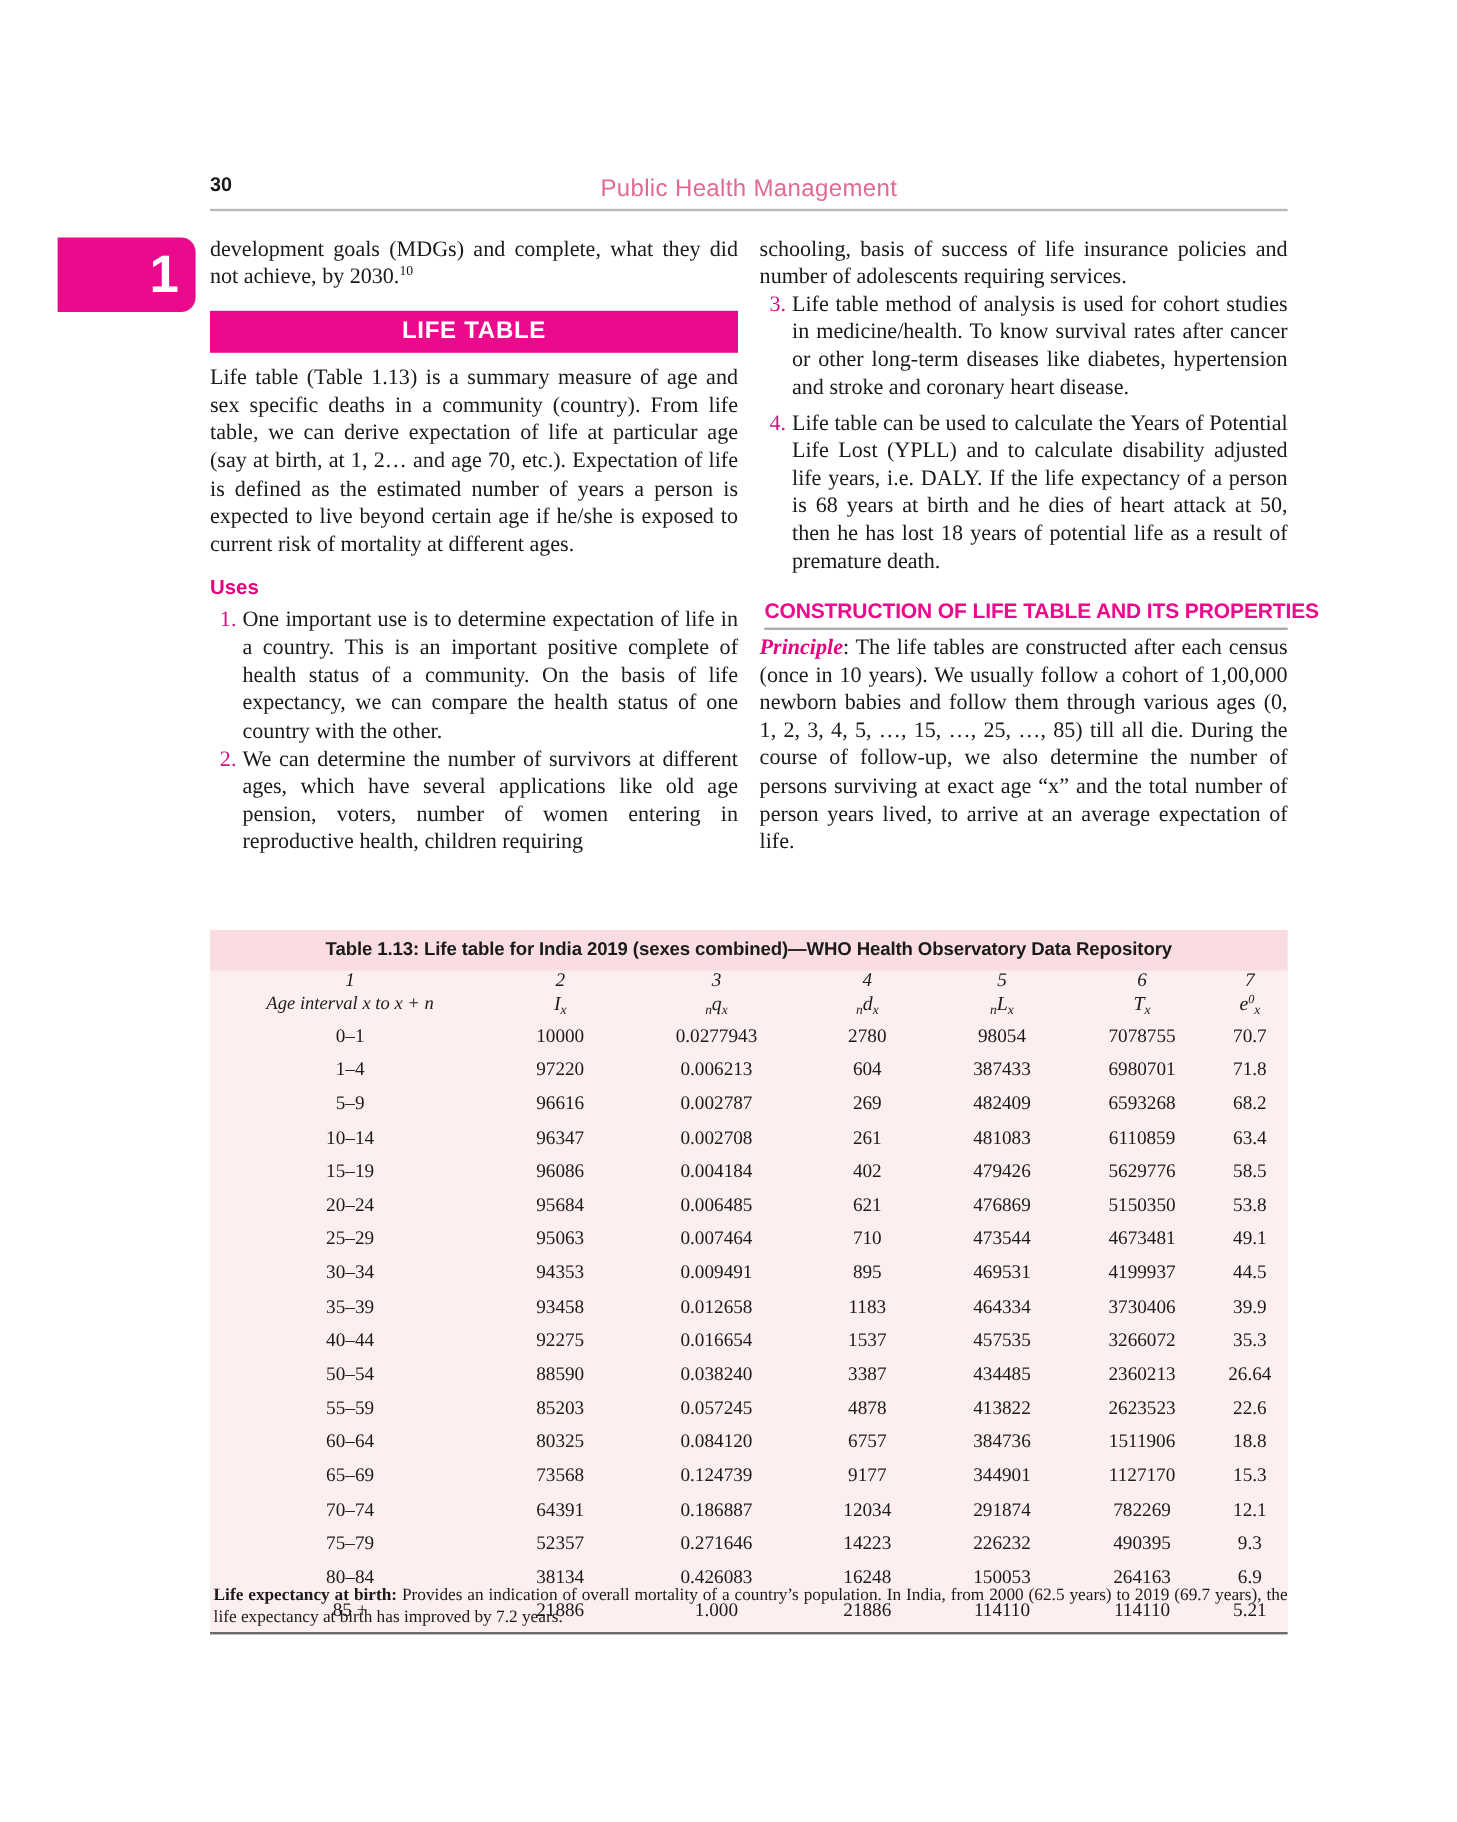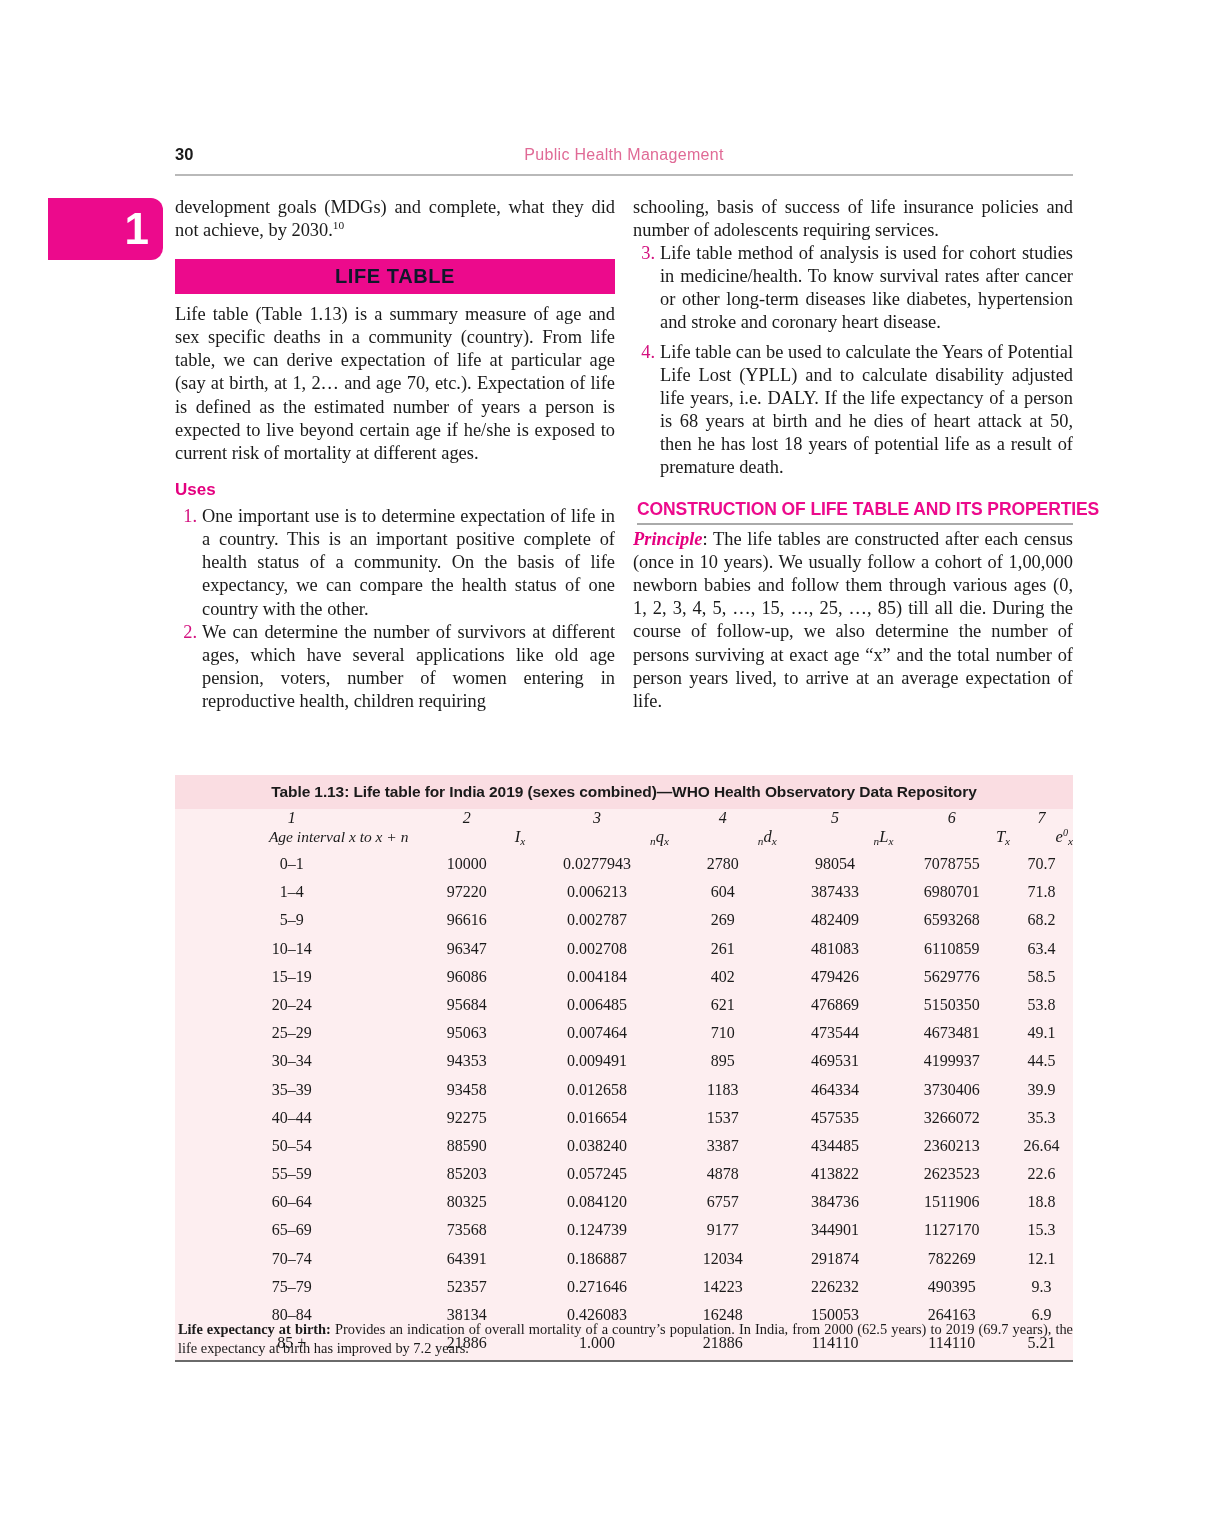--- a/index.html
+++ b/index.html
@@ -40,21 +40,21 @@
     font-size: 16.5px;
     color: #1a1a1a;
   }
   .runhead .title {
     position: absolute;
     left: 0;
     right: 0;
     top: 1px;
     text-align: center;
     font-family: "Liberation Sans", sans-serif;
-    font-size: 16px;
+    font-size: 20px;
     letter-spacing: 0.3px;
     color: #e06a96;
   }
   .runhead-rule {
     position: absolute;
     left: 175px;
     top: 174px;
     width: 898px;
     height: 2px;
     background: #b9b9b9;
@@ -112,21 +112,21 @@
     background: #ec0a8c;
     height: 35px;
     display: flex;
     align-items: center;
     justify-content: center;
   }
   .banner span {
     font-family: "Liberation Sans", sans-serif;
     font-weight: bold;
     font-size: 20px;
-    color: #0f172a;
+    color: #ffffff;
     letter-spacing: 0.6px;
   }
 
   
   .subhead {
     font-family: "Liberation Sans", sans-serif;
     font-weight: bold;
     font-size: 17px;
     color: #e4007f;
     margin: 14px 0 5px 0;
@@ -199,21 +199,21 @@
   }
   .hdr-num td {
     text-align: center;
     font-style: italic;
     font-size: 16px;
     padding-top: 5px;
     padding-bottom: 1px;
     border-top: 2px solid #6a6a6a;
   }
   .hdr-sym td {
-    text-align: right;
+    text-align: center;
     font-style: italic;
     font-size: 16.5px;
     padding-bottom: 7px;
     border-bottom: 2px solid #6a6a6a;
   }
   .hdr-sym td.c1 {
     font-size: 15.5px;
   }
   table.lifetable tbody td {
     text-align: center;

